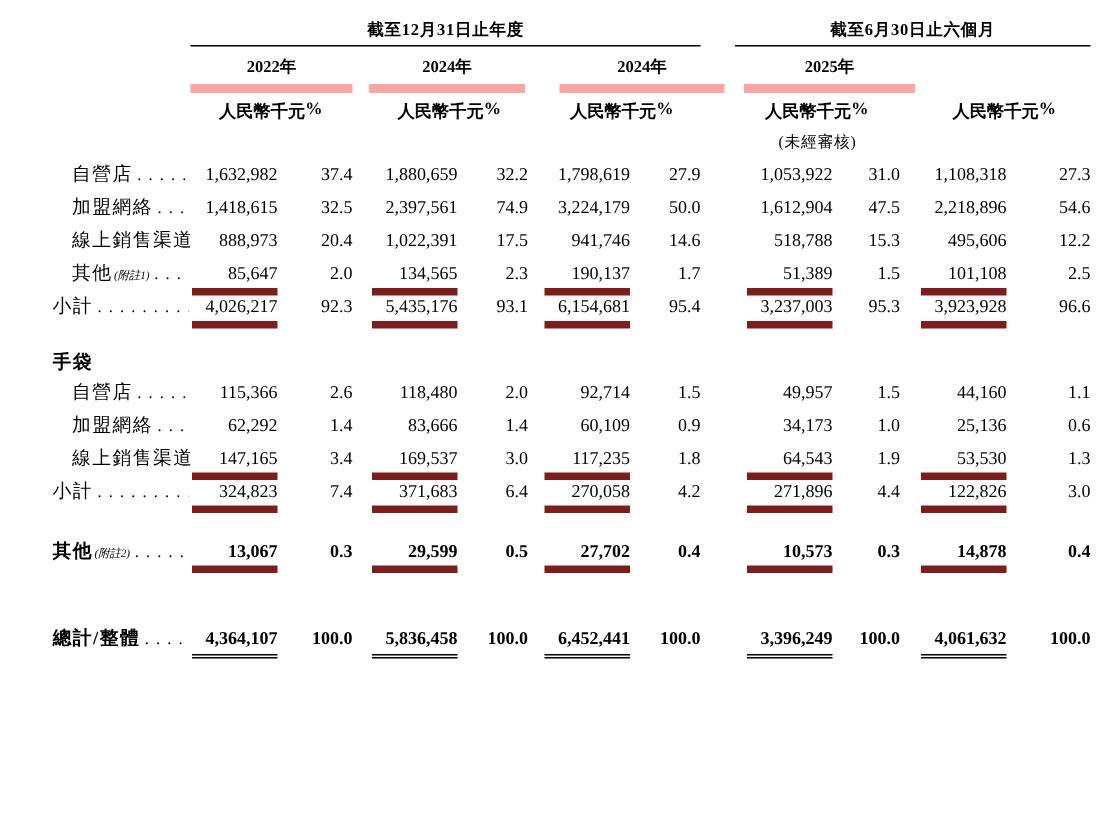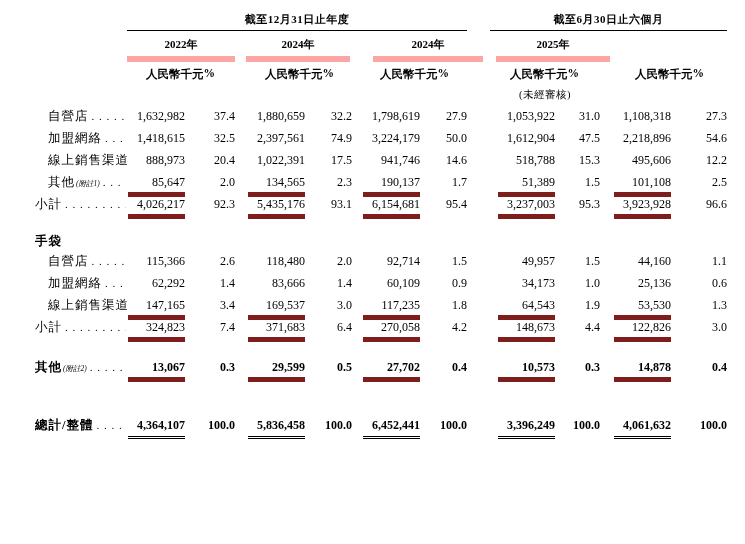--- a/index.html
+++ b/index.html
@@ -232,21 +232,21 @@
         <div class="lbl">
           <span>小計</span>
           <span class="leader">. . . . . . . . . . . . . . . . . . . . . . . . . . </span>
         </div>
         <div class="amt"><span class="num r-single">324,823</span></div>
         <div class="pct">7.4</div>
         <div class="amt"><span class="num r-single">371,683</span></div>
         <div class="pct">6.4</div>
         <div class="amt"><span class="num r-single">270,058</span></div>
         <div class="pct">4.2</div>
-        <div class="amt"><span class="num r-single">148,673</span></div>
+        <div class="amt"><span class="num r-single">271,896</span></div>
         <div class="pct">4.4</div>
         <div class="amt"><span class="num r-single">122,826</span></div>
         <div class="pct">3.0</div>
       </div>
       <div class="trow other">
         <div class="lbl">
           <span>其他</span>
           <sup class="note">(附註2)</sup>
           <span class="leader">. . . . . . . . . . . . . . . . . . . . . . . . . . </span>
         </div>

